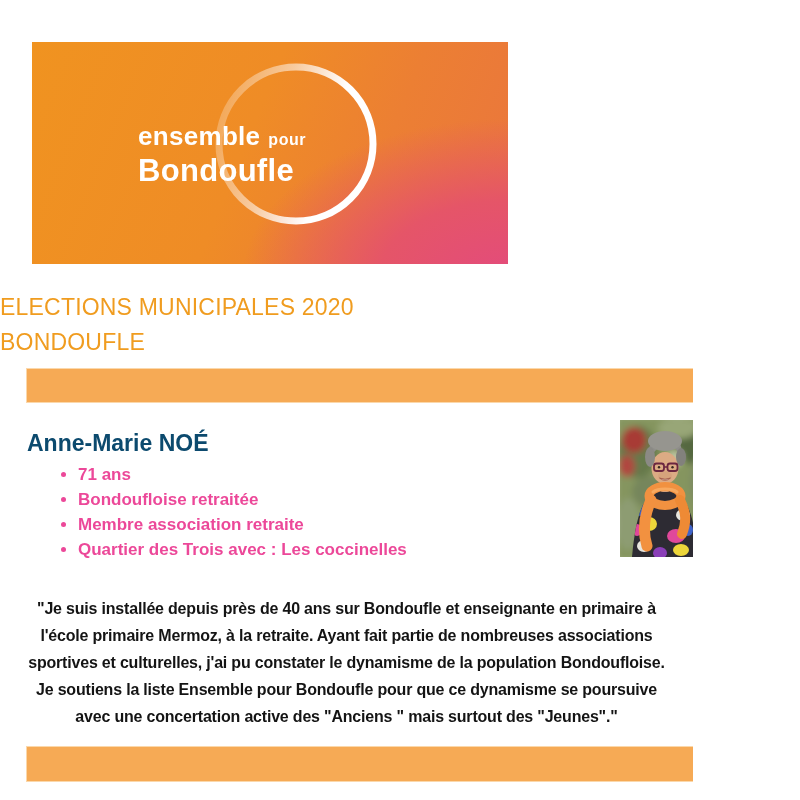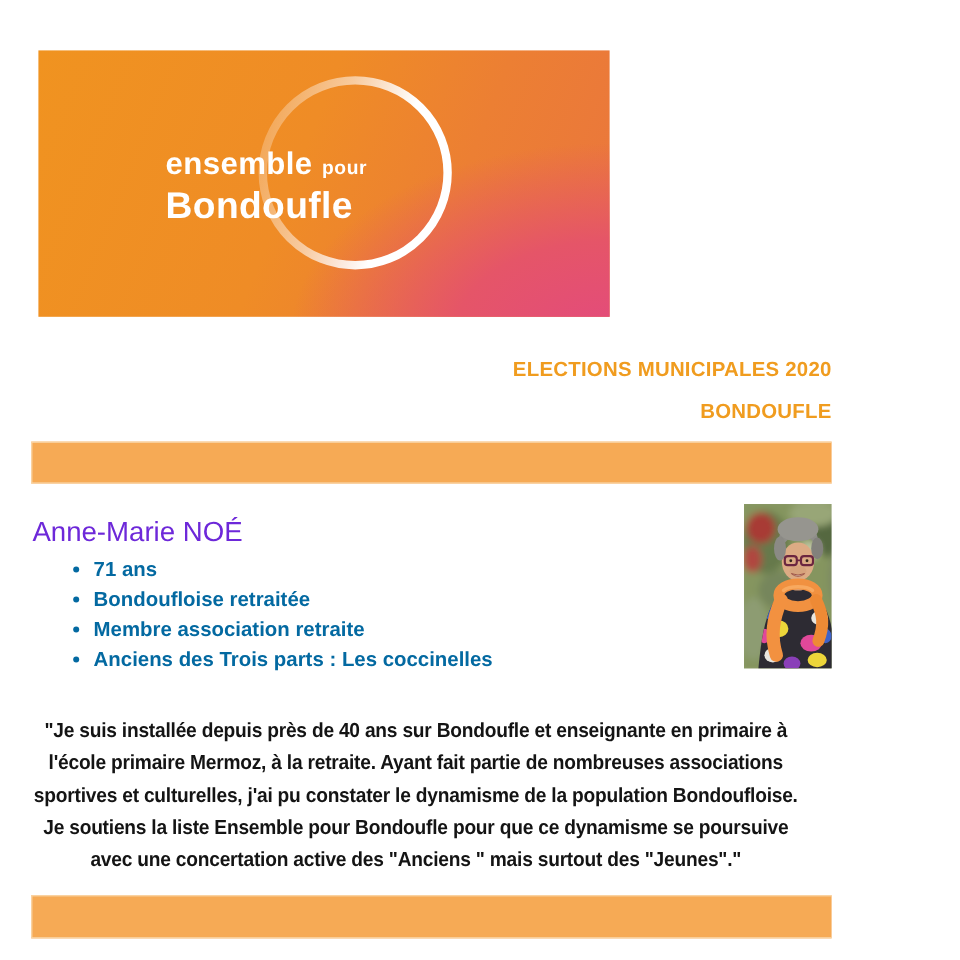--- a/index.html
+++ b/index.html
@@ -11,31 +11,31 @@
     background:
       radial-gradient(90% 115% at 100% 106%, #e34b7c 0%, #e55568 30%, rgba(231,95,85,0) 62%),
       linear-gradient(112deg,#f09320 0%,#ef8c26 45%,#ec7f33 70%,#ea753e 100%);}
   .banner svg{position:absolute;left:0;top:0;}
   .brand{position:absolute;left:106px;top:80px;color:#ffffff;}
   .brand-l1{font-size:26px;font-weight:600;line-height:28px;letter-spacing:.3px;}
   .brand-l1 .pour{font-size:16px;font-weight:600;margin-left:8px;letter-spacing:.5px;}
   .brand-l2{font-size:31px;font-weight:700;line-height:34px;letter-spacing:.3px;}
 
   
-  .heading{position:absolute;left:0;right:0;top:290px;text-align:right;
-    color:#F09C1F;font-weight:700;font-size:17px;line-height:35px;letter-spacing:.2px;}
+  .heading{position:absolute;left:0;right:0;top:290px;text-align:left;
+    color:#F09C1F;font-weight:400;font-size:23px;line-height:35px;letter-spacing:.2px;}
 
   
   .bar{position:absolute;left:26px;width:749px;background:#F6AA55;border:1px solid #fbd8ab;box-sizing:border-box;}
   .bar.top{top:368px;height:35px;}
   .bar.bottom{top:746px;height:36px;}
 
   
-  .cand-name{position:absolute;left:27px;top:430px;color:#6d28d9;font-size:23px;font-weight:400;}
-  .cand-list{position:absolute;left:46px;top:462px;margin:0;padding-left:32px;color:#0369a1;}
+  .cand-name{position:absolute;left:27px;top:430px;color:#0c4a6e;font-size:23px;font-weight:700;}
+  .cand-list{position:absolute;left:46px;top:462px;margin:0;padding-left:32px;color:#ec4899;}
   .cand-list li{font-size:17px;font-weight:700;line-height:25px;}
   .photo{position:absolute;left:620px;top:420px;width:90px;height:137px;}
 
   
   .quote{position:absolute;left:0;right:0;top:595px;color:#141414;}
   .quote-line{text-align:center;font-size:17px;font-weight:700;line-height:27px;
     letter-spacing:-0.2px;white-space:nowrap;transform:scaleX(0.94);transform-origin:50% 50%;}
 </style>
 </head>
 <body>
@@ -67,21 +67,21 @@
     <div>BONDOUFLE</div>
   </div>
 
   <div class="bar top"></div>
 
   <div class="cand-name">Anne-Marie NOÉ</div>
   <ul class="cand-list">
     <li><span>71 ans</span></li>
     <li><span>Bondoufloise retraitée</span></li>
     <li><span>Membre association retraite</span></li>
-    <li><span>Anciens des Trois parts : Les coccinelles</span></li>
+    <li><span>Quartier des Trois avec : Les coccinelles</span></li>
   </ul>
 
   <svg class="photo" viewBox="0 0 90 137">
     <defs>
       <filter id="bgBlur" x="-20%" y="-20%" width="140%" height="140%">
         <feGaussianBlur stdDeviation="3.2"></feGaussianBlur>
       </filter>
       <clipPath id="photoClip">
           <rect x="0" y="0" width="90" height="137"></rect>
         </clipPath>

